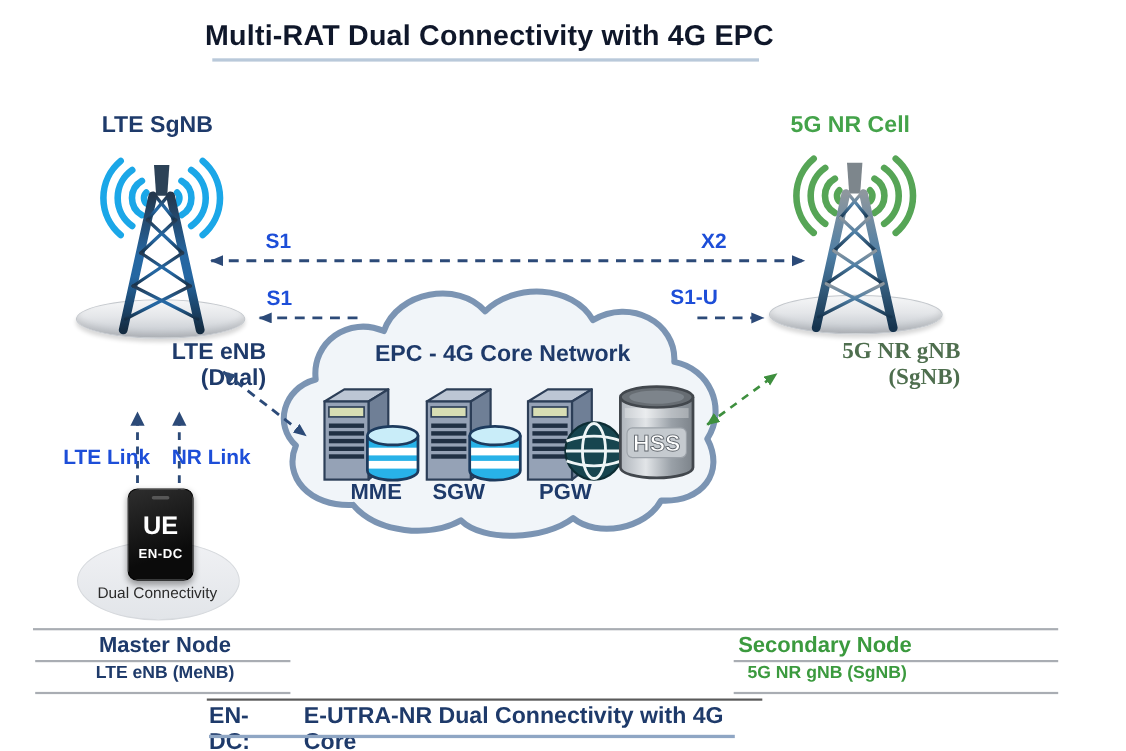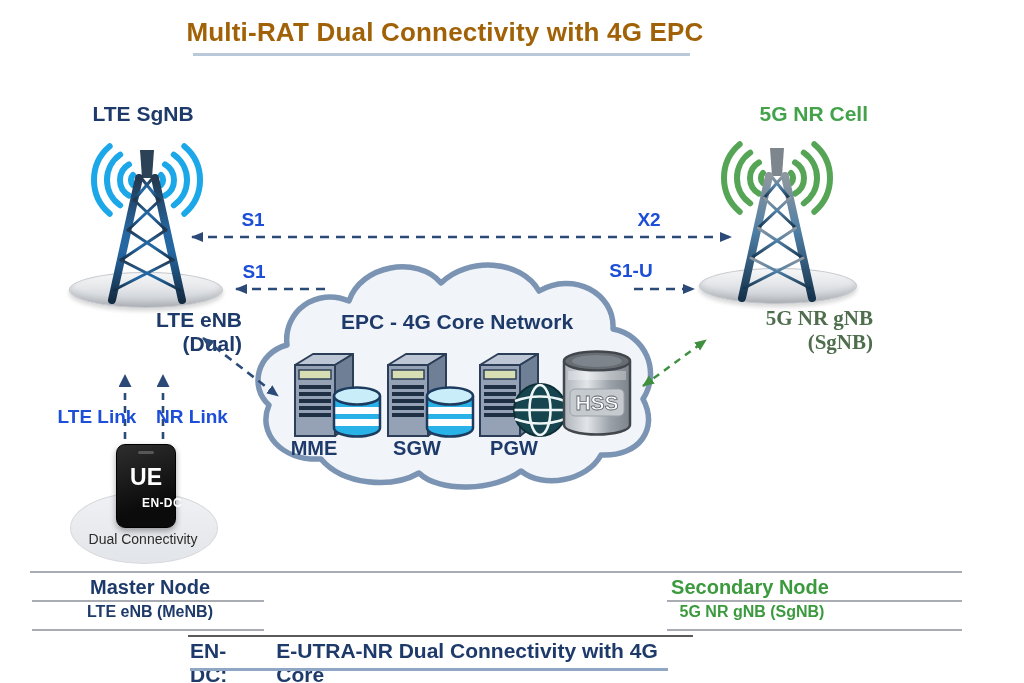--- a/index.html
+++ b/index.html
@@ -3,21 +3,21 @@
 <meta charset="utf-8">
 <style>
   html,body{margin:0;padding:0;background:#ffffff;}
   .canvas{position:relative;width:1024px;height:683px;background:#ffffff;overflow:hidden;
           font-family:"Liberation Sans",sans-serif;}
   .abs{position:absolute;}
   .navy{color:#1e3a6a;}
   .green{color:#3b9a3e;}
   .dkgreen{color:#4e6e4e;font-family:Liberation Serif, serif;}
 
-  .title{left:150px;top:17px;width:590px;font-size:26px;font-weight:bold;color:#a16207;text-align:center;letter-spacing:.2px;}
+  .title{left:150px;top:17px;width:590px;font-size:26px;font-weight:bold;color:#0f172a;text-align:center;letter-spacing:.2px;}
   .title-underline{left:193px;top:53px;width:497px;height:3px;background:#b9c9da;}
 
   .cell-label{width:190px;font-size:21px;font-weight:bold;text-align:center;}
   .node-name{width:190px;font-size:21px;font-weight:bold;text-align:right;line-height:24px;}
 
   .disc{position:absolute;border-radius:50%;
         background:linear-gradient(180deg,#f6f7f8 0%,#e4e6e9 45%,#ced2d7 78%,#bdc1c7 100%);
         border:1px solid #c3c7cc;
         box-shadow:0 3px 4px rgba(0,0,0,.16), inset 0 -4px 6px rgba(0,0,0,.10);}
 
@@ -27,21 +27,21 @@
   .linklabel{font-size:19px;font-weight:bold;color:#1d4ed8;text-align:center;}
 
   .phone{left:116px;top:444px;width:58px;height:82px;border-radius:9px;
          background:linear-gradient(160deg,#2e2e2e,#0b0b0b 70%);
          border:1px solid #000;box-shadow:0 3px 6px rgba(0,0,0,.35);}
   .phone .speaker{position:absolute;left:50%;top:6px;width:16px;height:3px;margin-left:-8px;
          background:#575757;border-radius:2px;}
   .phone .ue{position:absolute;left:0;top:19px;width:100%;text-align:center;color:#fff;
          font-size:23px;font-weight:bold;}
   .phone .endc{position:absolute;left:0;top:51px;width:100%;text-align:center;color:#fff;
-         font-size:12px;font-weight:bold;letter-spacing:.4px;padding-left:16px;}
+         font-size:12px;font-weight:bold;letter-spacing:.4px;}
   .ue-ellipse{left:70px;top:492px;width:146px;height:70px;border-radius:50%;
          background:linear-gradient(180deg,#f0f1f4,#e2e5e9);border:1px solid #d6d9dd;}
   .ue-caption{left:66px;top:531px;width:154px;text-align:center;font-size:14px;color:#2b2b2b;}
 
   .tline{position:absolute;height:2px;background:#a9adb3;}
   .thead{font-size:20px;font-weight:bold;text-align:center;}
   .tval{font-size:16px;font-weight:bold;text-align:center;}
 
   .footer-topline{left:188px;top:635px;width:505px;height:2px;background:#5a5a5a;}
   .footer-text{left:190px;top:639px;width:502px;display:flex;justify-content:center;gap:16px;
@@ -98,21 +98,21 @@
       <line x1="83" y1="118" x2="142" y2="148" stroke-width="3"></line>
       <line x1="135" y1="118" x2="76" y2="148" stroke-width="3"></line>
     </g>
   </svg>
 
   <div class="abs node-name navy" style="left:52px;top:308px;">
     <div>LTE eNB</div>
     <div>(Dual)</div>
   </div>
 
-  <div class="abs cell-label" style="left:678px;top:102px;color:#44a34a;text-align:right;">5G NR Cell</div>
+  <div class="abs cell-label" style="left:678px;top:102px;color:#44a34a;">5G NR Cell</div>
 
   <div class="disc" style="left:699px;top:268px;width:156px;height:34px;"></div>
 
   <svg class="abs" style="left:668px;top:140px;" width="218" height="162" viewBox="0 0 218 162">
     <defs>
       <linearGradient id="nrTower" x1="0" y1="0" x2="0" y2="1">
         <stop offset="0%" stop-color="#8e979e"></stop>
         <stop offset="45%" stop-color="#4f7fa5"></stop>
         <stop offset="100%" stop-color="#15334d"></stop>
       </linearGradient>
@@ -257,21 +257,21 @@
       </linearGradient>
     </defs>
     <path d="M3 12 L3 76 A33 9.5 0 0 0 69 76 L69 12" fill="url(#hssg)" stroke="#42474d" stroke-width="2.5"></path>
     <ellipse cx="36" cy="12" rx="33" ry="9.5" fill="#676d73" stroke="#42474d" stroke-width="2.5"></ellipse>
     <ellipse cx="36" cy="12" rx="25" ry="6" fill="#7d848b"></ellipse>
     <rect x="7" y="22" width="58" height="9" fill="#ffffff" opacity="0.3"></rect>
     <rect x="9" y="40" width="54" height="27" rx="5" fill="#c5cacf" stroke="#9ba1a8" stroke-width="1"></rect>
     <text x="36" y="61" text-anchor="middle" font-family="Liberation Sans, sans-serif" font-size="21" font-weight="bold" fill="#ffffff" stroke="#5d636a" stroke-width="0.8">HSS</text>
   </svg>
 
-  <div class="abs core-el-label" style="left:274px;">MME</div>
+  <div class="abs core-el-label" style="left:302px;">MME</div>
   <div class="abs core-el-label" style="left:377px;">SGW</div>
   <div class="abs core-el-label" style="left:474px;">PGW</div>
 
   <svg class="abs" style="left:0;top:0;pointer-events:none;" width="1024" height="683" viewBox="0 0 1024 683">
     <defs>
       <marker id="mN" markerUnits="userSpaceOnUse" markerWidth="14" markerHeight="12" refX="11" refY="5" orient="auto-start-reverse">
         <path d="M0 0 L12 5 L0 10 Z" fill="#2c4a78"></path>
       </marker>
       <marker id="mG" markerUnits="userSpaceOnUse" markerWidth="14" markerHeight="12" refX="11" refY="5" orient="auto-start-reverse">
         <path d="M0 0 L12 5 L0 10 Z" fill="#3e8f3e"></path>

